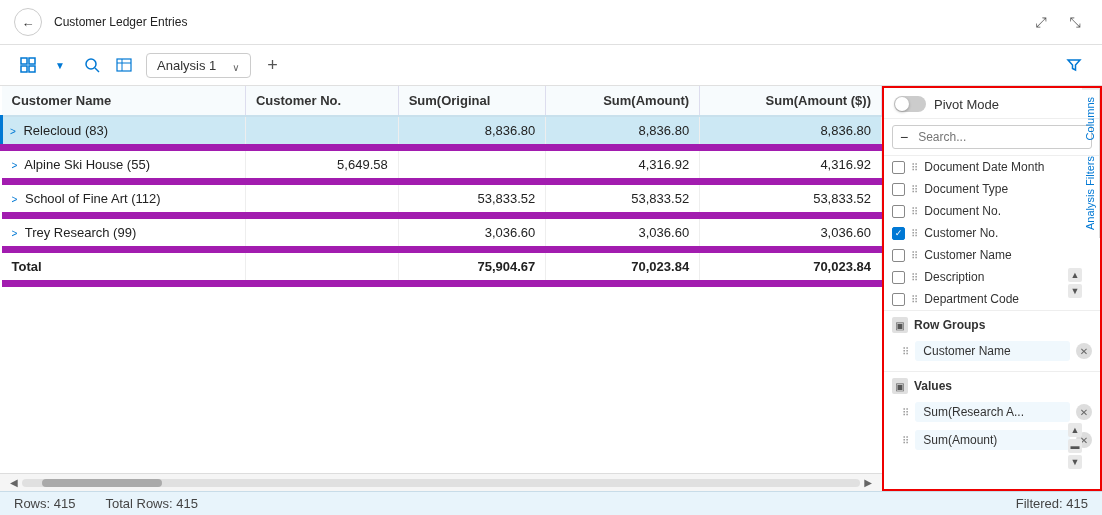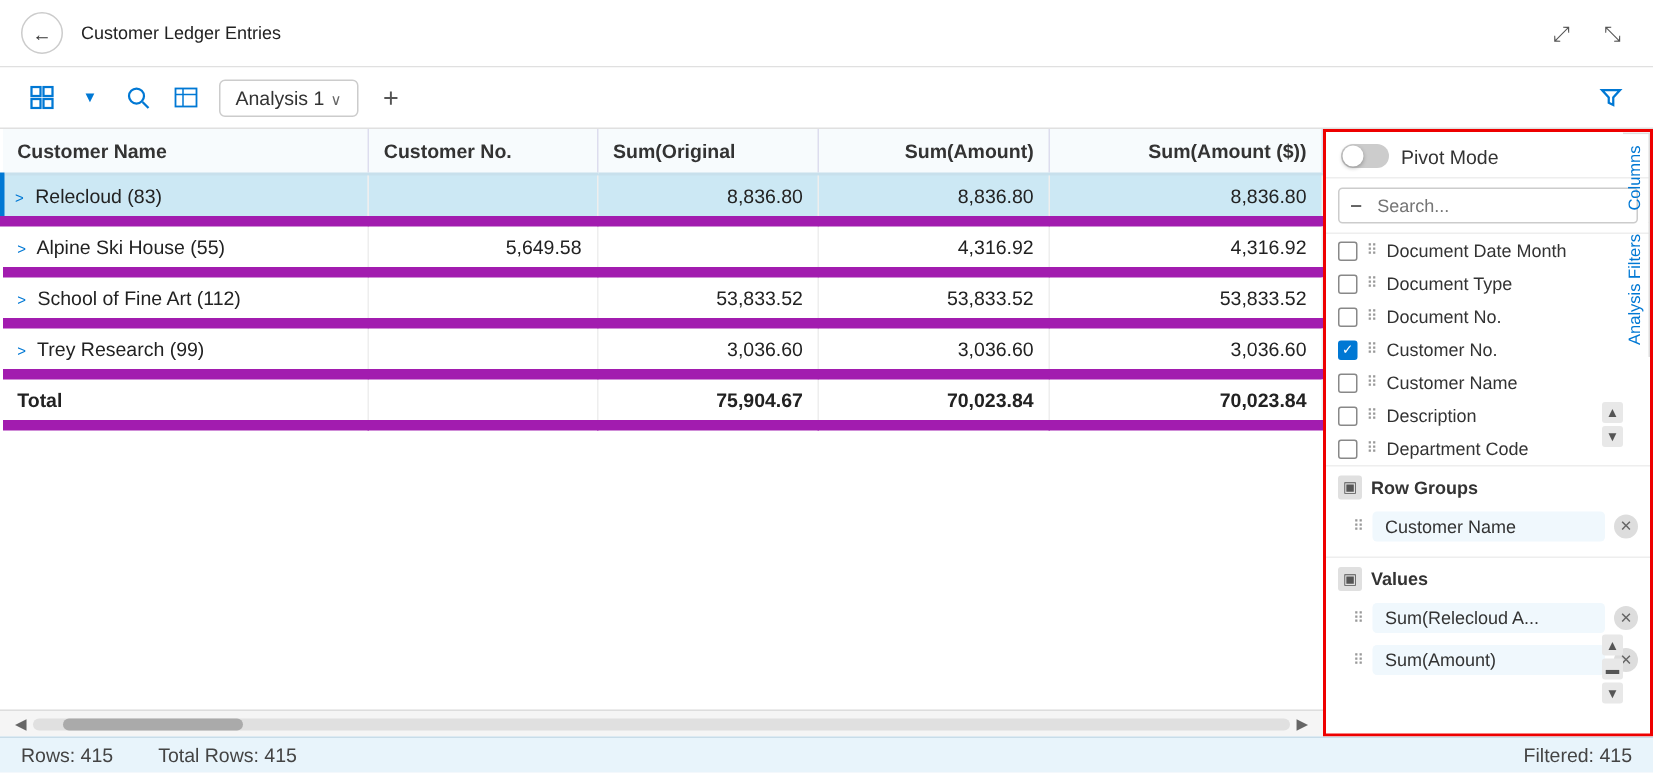--- a/index.html
+++ b/index.html
@@ -11,21 +11,21 @@
     .top-bar { display: flex; align-items: center; padding: 8px 14px; background: #fff; border-bottom: 1px solid #e0e0e0; gap: 12px; }
     .back-btn { width: 28px; height: 28px; border-radius: 50%; border: 1px solid #ccc; background: #fff; cursor: pointer; display: flex; align-items: center; justify-content: center; color: #333; font-size: 14px; }
     .page-title { font-size: 12px; font-weight: 400; color: #222; flex: 1; }
     .top-right-icons { display: flex; gap: 8px; align-items: center; }
     .icon-btn { width: 26px; height: 26px; display: flex; align-items: center; justify-content: center; cursor: pointer; color: #555; font-size: 14px; }
 
     
     .toolbar { display: flex; align-items: center; padding: 6px 14px; background: #fff; border-bottom: 1px solid #e0e0e0; gap: 8px; }
     .toolbar-icon-group { display: flex; align-items: center; gap: 4px; }
     .toolbar-icon { width: 28px; height: 28px; display: flex; align-items: center; justify-content: center; cursor: pointer; color: #0078d4; font-size: 15px; border-radius: 3px; }
-    .tab-btn { display: flex; align-items: flex-end; gap: 4px; padding: 4px 10px; border: 1px solid #ccc; border-radius: 4px; background: #fff; cursor: pointer; color: #333; font-size: 13px; font-weight: 500; }
+    .tab-btn { display: flex; align-items: flex-end; gap: 16px; padding: 4px 10px; border: 1px solid #ccc; border-radius: 4px; background: #fff; cursor: pointer; color: #333; font-size: 13px; font-weight: 500; }
     .tab-btn .chevron { font-size: 10px; color: #666; }
     .add-btn { width: 28px; height: 28px; display: flex; align-items: center; justify-content: center; cursor: pointer; color: #555; font-size: 18px; border-radius: 3px; }
     .toolbar-right { margin-left: auto; }
     .filter-icon-top { width: 28px; height: 28px; display: flex; align-items: center; justify-content: center; cursor: pointer; color: #0078d4; font-size: 15px; }
 
     
     .main-content { display: flex; flex: 1; overflow: hidden; }
 
     
     .table-area { flex: 1; display: flex; flex-direction: column; overflow: hidden; }
@@ -308,21 +308,21 @@
           <span class="tag-name">Customer Name</span>
           <div class="tag-x">✕</div>
         </div>
 
         <div class="section-header" style="margin-top:6px;">
           <div class="section-collapse-icon">▣</div>
           <span class="section-title">Values</span>
         </div>
         <div class="values-item">
           <span class="drag-handle">⠿</span>
-          <span class="val-name">Sum(Relecloud A...</span>
+          <span class="val-name">Sum(Research A...</span>
           <div class="val-x">✕</div>
         </div>
         <div class="values-item">
           <span class="drag-handle">⠿</span>
           <span class="val-name">Sum(Amount)</span>
           <div class="val-x">✕</div>
         </div>
 
         <div style="height: 40px;"></div>
       </div>

